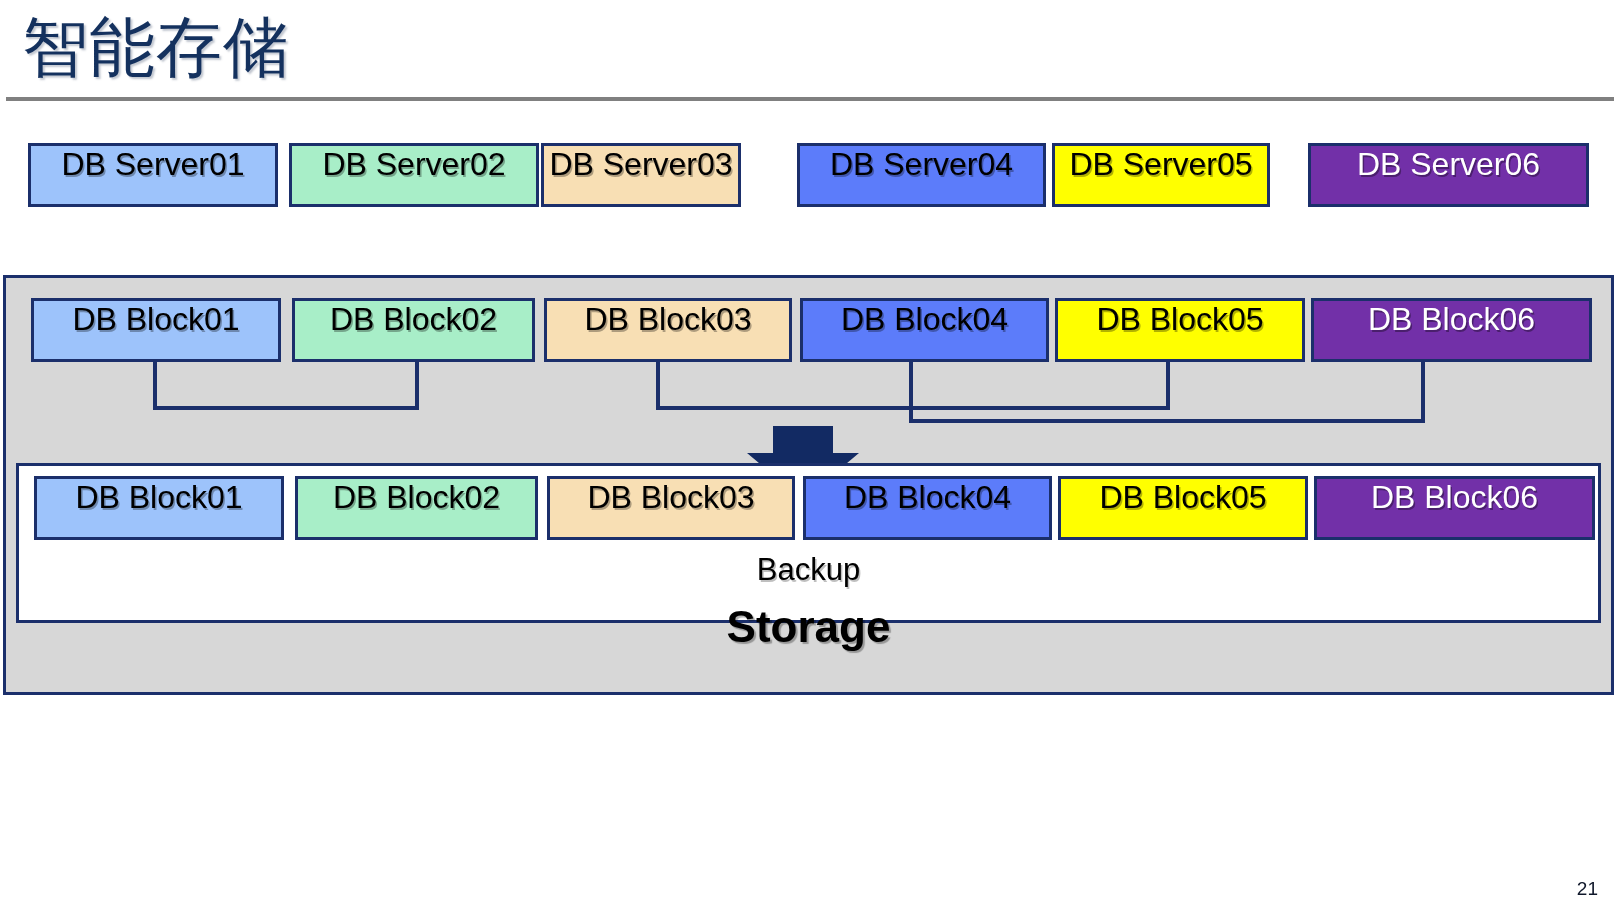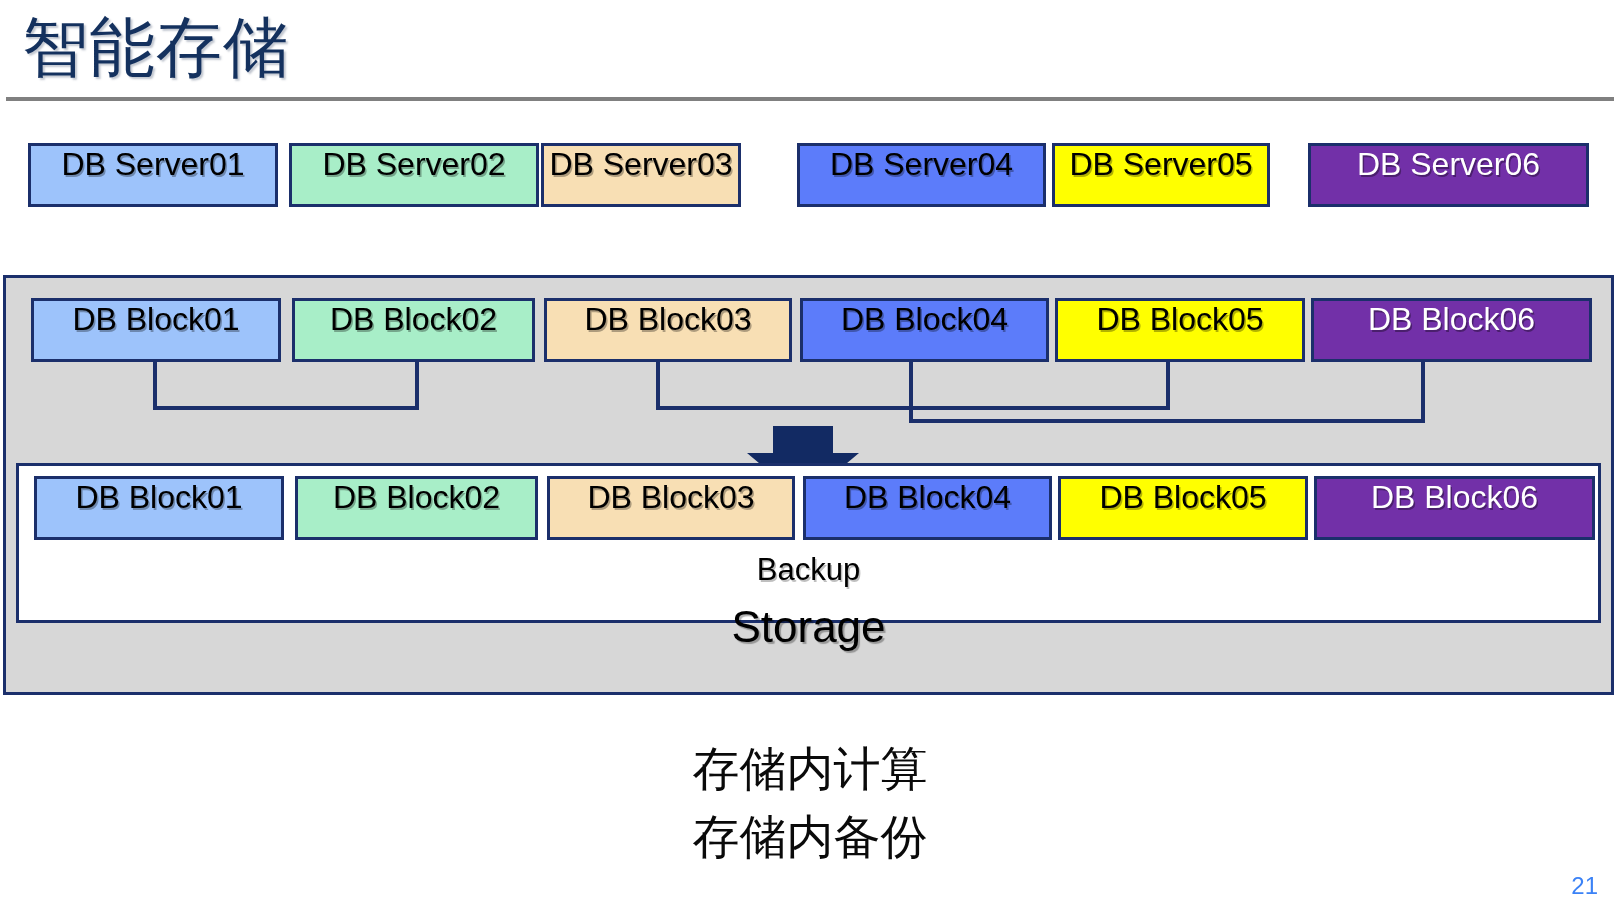--- a/index.html
+++ b/index.html
@@ -69,21 +69,21 @@
     background: #d7d7d7;
     border: 3px solid #1b2f6b;
   }
   #storage-label {
     position: absolute;
     left: 0;
     right: 0;
     top: 324px;
     text-align: center;
     font-size: 44px;
-    font-weight: normal;
+    font-weight: bold;
     color: #000000;
     text-shadow: 2px 2px 1px rgba(0,0,0,0.30);
   }
 
   
   #block-row .cbox { top: 20px; height: 64px; }
 
   
   #connectors {
     position: absolute;
@@ -128,22 +128,22 @@
     line-height: 68px;
     color: #0a0a0a;
   }
   #caption div { white-space: nowrap; }
 
   
   #page-number {
     position: absolute;
     right: 22px;
     bottom: 10px;
-    font-size: 24px;
-    color: #3b82f6;
+    font-size: 19px;
+    color: #0f172a;
   }
 </style>
 </head>
 <body>
 
 <div id="slide">
 
   <div id="slide-title">智能存储</div>
   <div id="title-rule"></div>
 
@@ -222,20 +222,16 @@
           <div class="cbox light" style="left: 1295px; width: 281px; background: rgb(114, 48, 168); color: rgb(255, 255, 255);">
             <span>DB Block06</span>
           </div>
         </div>
       <div id="backup-label">Backup</div>
     </div>
 
     <div id="storage-label">Storage</div>
   </div>
 
-  <div id="caption">
-    <div>存储内计算</div>
-    <div>存储内备份</div>
-  </div>
 
   <div id="page-number">21</div>
 
 </div>
 
 </body></html>

